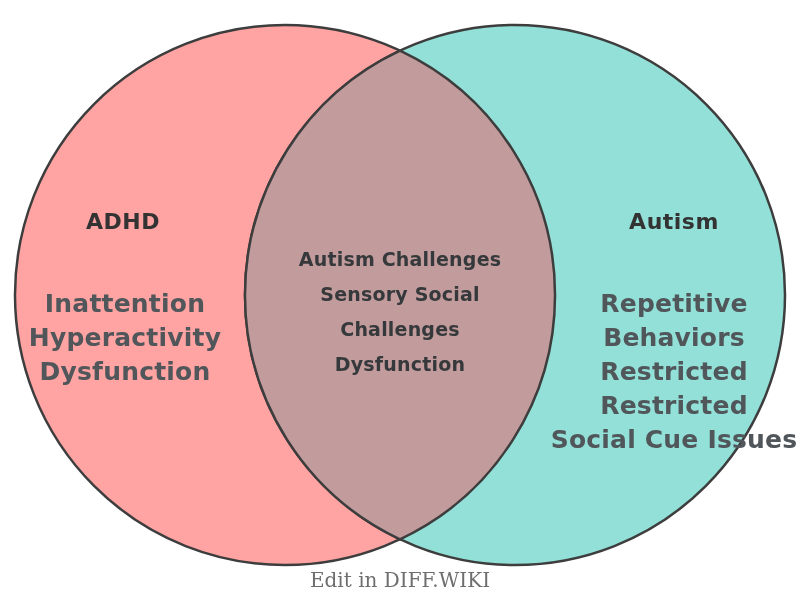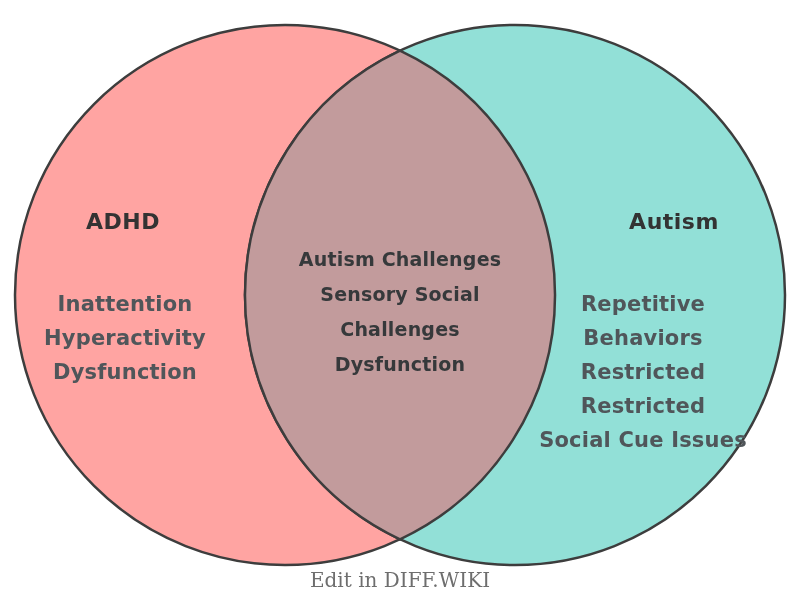--- a/index.html
+++ b/index.html
@@ -45,27 +45,27 @@
     font-size: 22px;
     line-height: 30px;
     color: var(--heading-text);
     letter-spacing: 0.5px;
   }
   .heading-left  { left: 23px; }
   .heading-right { left: 574px; }
   .item-block {
     top: 287px;
     width: 250px;
-    font-size: 21px;
+    font-size: 25px;
     line-height: 34px;
     color: var(--item-text);
     letter-spacing: 0.2px;
   }
   .items-left  { left: 0px; }
-  .items-right { left: 518px; }
+  .items-right { left: 549px; }
   .overlap-block {
     top: 242px;
     left: 275px;
     width: 250px;
     font-size: 19px;
     line-height: 35px;
     color: var(--overlap-text);
     letter-spacing: 0.2px;
   }
   .footer-credit {

